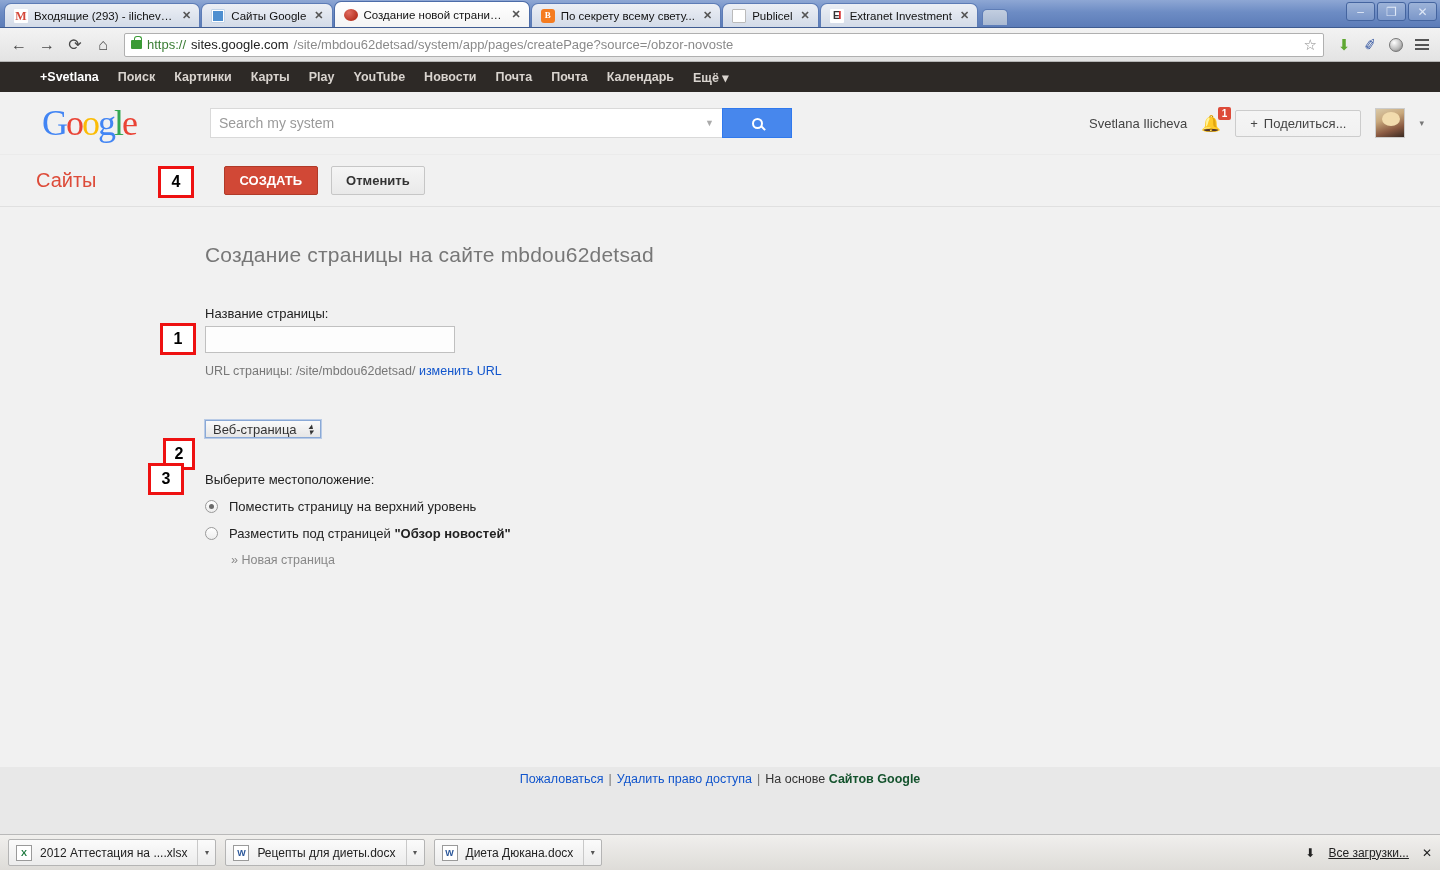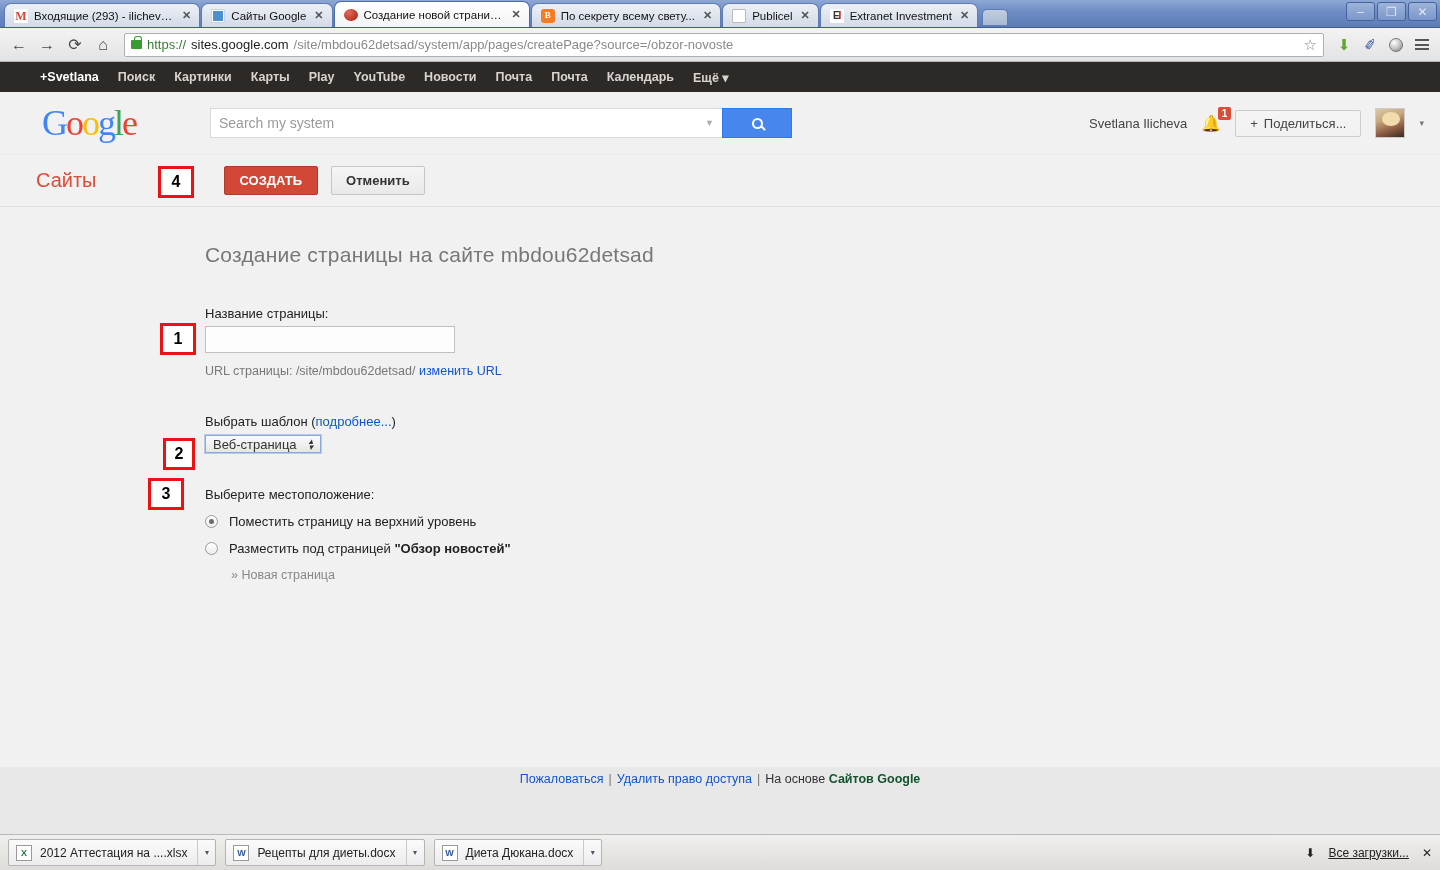--- a/index.html
+++ b/index.html
@@ -440,21 +440,20 @@
       <input class="txtinput" value="" style="">
       <div class="urlline">
         <span>URL страницы:</span>
         <span>/site/mbdou62detsad/</span>
         <a class="ln">изменить URL</a>
       </div>
     </div>
 
     <div style="margin-top:36px; position:relative;">
       <div class="marker" style="left:-42px; top:24px; width:32px; height:32px;">2</div>
-      <div class="lbl"><span>Выбрать шаблон (</span><a class="link">подробнее...</a><span>)</span></div>
       <div class="selectbox">
         <span>Веб-страница</span>
         <span class="spin">
             <i>▴</i>
             <i>▾</i>
           </span>
       </div>
     </div>
 
     <div style="margin-top:34px; position:relative;">

